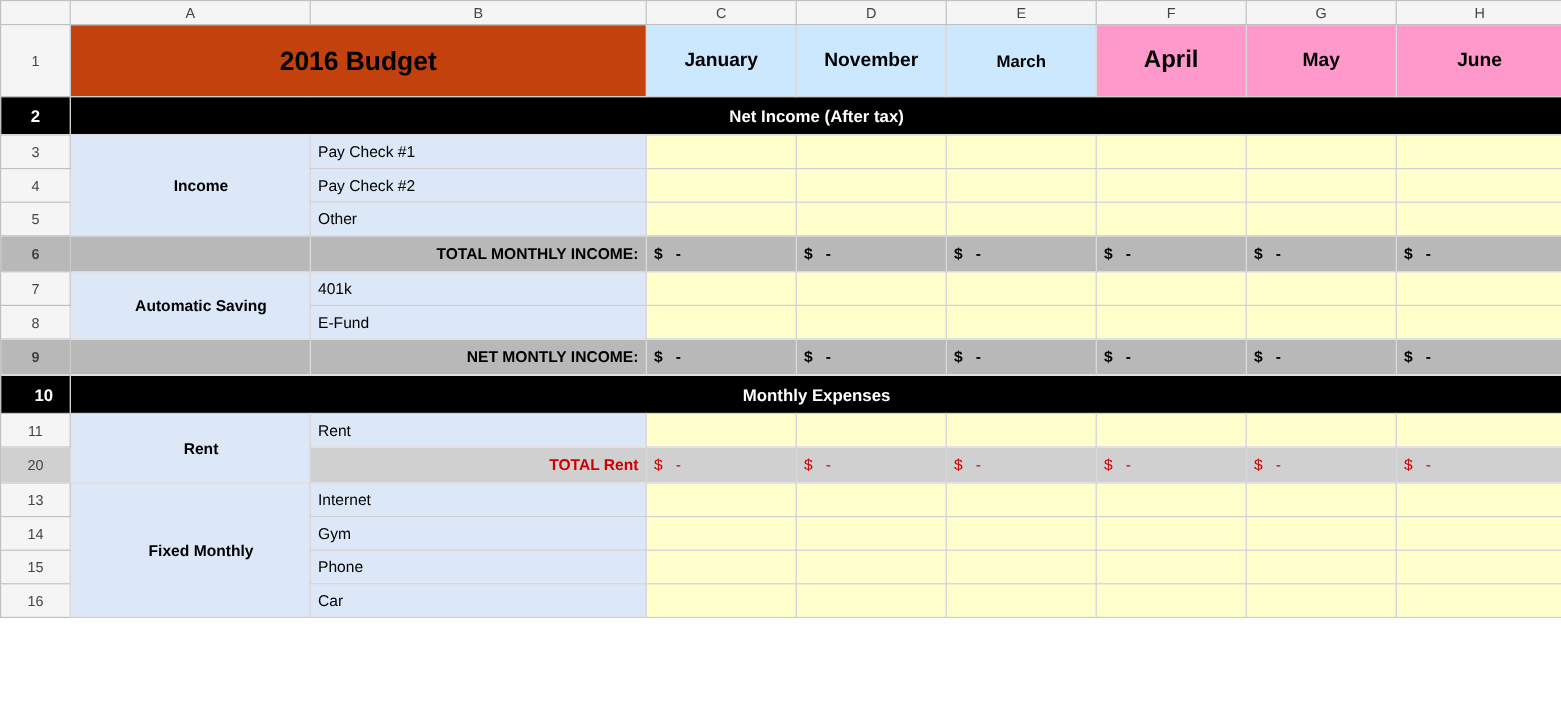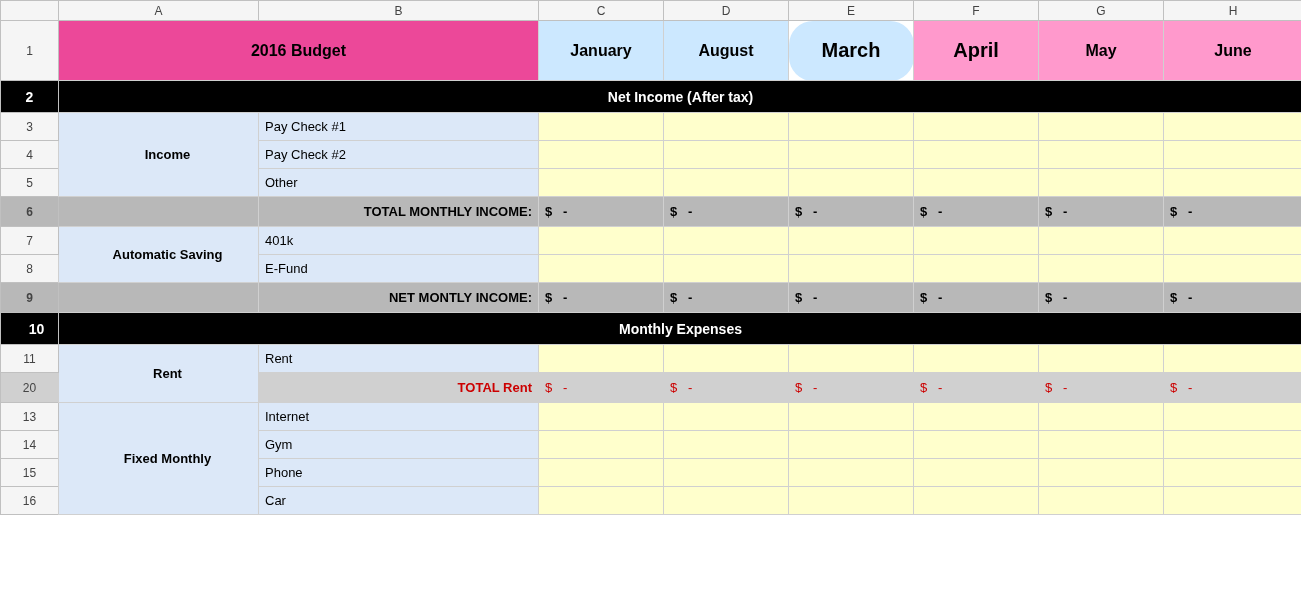--- a/index.html
+++ b/index.html
@@ -50,44 +50,43 @@
       text-align: center;
       font-size: 12px;
       color: #444;
       border: 1px solid #c0c0c0;
       width: 58px;
     }
 
     
     .title-cell {
       text-align: center;
-      font-size: 16px;
-      font-weight: bold;
-      background: #ec4899;
+      font-size: 22px;
+      font-weight: bold;
+      background: #c2410c;
       height: 60px;
     }
 
     
     .month-jan, .month-feb {
       background: #cce8ff;
       text-align: center;
       font-weight: bold;
       color: #000;
       height: 60px;
       font-size: 16px;
       margin-top: 22px;
     }
     .month-mar {
       background: #cce8ff;
       text-align: center;
       font-weight: bold;
       color: #000;
       height: 60px;
-      font-size: 20px;
-      border-radius: 24px;
+      font-size: 14px;
     }
     .month-apr {
       background: #ff99cc;
       text-align: center;
       font-weight: bold;
       color: #000000;
       height: 60px;
       font-size: 20px;
     }
     .month-may {
@@ -193,21 +192,21 @@
         <th>H</th>
       </tr>
     </thead>
 
     <tbody>
 
       <tr>
         <td class="row-num">1</td>
         <td colspan="2" class="title-cell">2016 Budget</td>
         <td class="month-jan">January</td>
-        <td class="month-feb">August</td>
+        <td class="month-feb">November</td>
         <td class="month-mar">March</td>
         <td class="month-apr">April</td>
         <td class="month-may">May</td>
         <td class="month-jun">June</td>
       </tr>
 
       <tr class="section-header">
         <td class="row-num" style="background:#000; color:#fff;">2</td>
         <td colspan="8">Net Income (After tax)</td>
       </tr>

